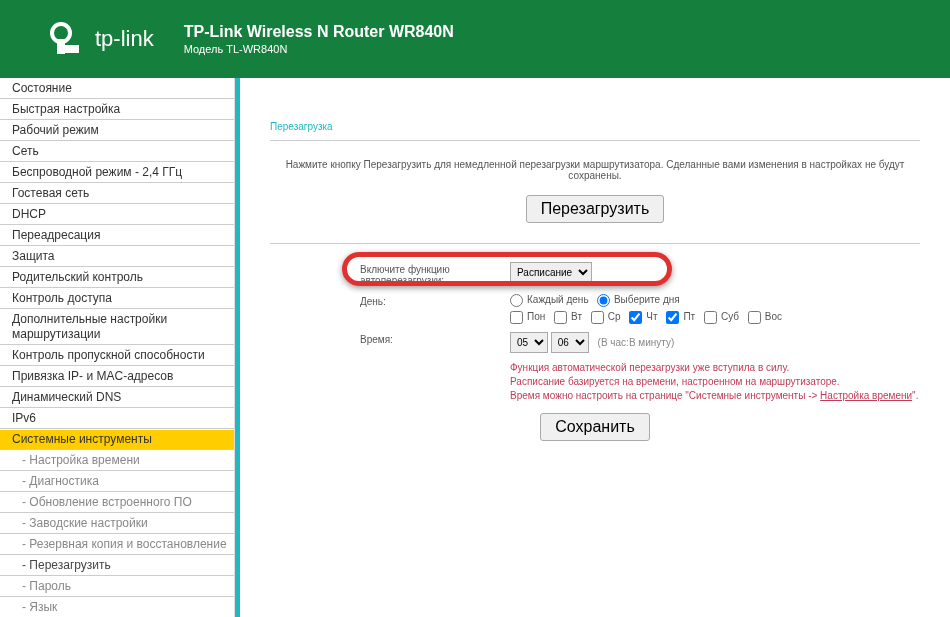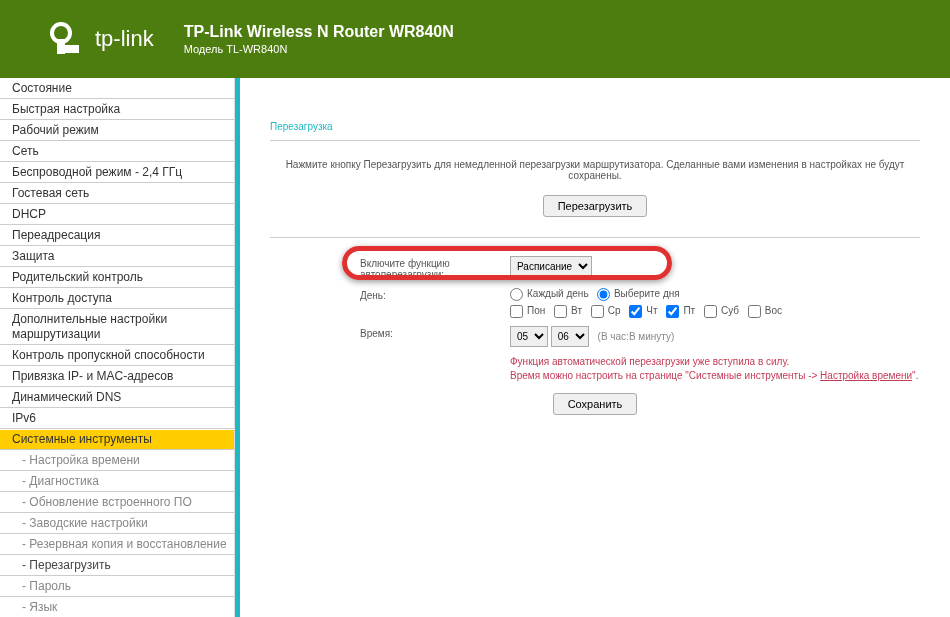--- a/index.html
+++ b/index.html
@@ -1,36 +1,36 @@
 <!DOCTYPE html>
 <html><head>
 <meta charset="utf-8">
 <style>
 * { box-sizing: border-box; margin: 0; padding: 0; }
 body { font-family: Arial, sans-serif; font-size: 11px; background: #fff; width: 950px; height: 617px; overflow: hidden; }
-.header { background: #4d7c0f; height: 78px; display: flex; align-items: center; padding-left: 45px; }
+.header { background: #15803d; height: 78px; display: flex; align-items: center; padding-left: 45px; }
 .logo { display: flex; align-items: center; color: #fff; }
 .logo-mark { width: 40px; height: 40px; margin-right: 10px; }
 .logo-text { font-size: 22px; font-weight: 500; }
 .header-titles { margin-left: 30px; color: #fff; }
 .header-title { font-size: 16px; font-weight: bold; }
 .header-sub { font-size: 11px; margin-top: 2px; }
 .layout { display: flex; height: 539px; }
 .sidebar { width: 235px; flex-shrink: 0; overflow-y: auto; border-right: 1px solid #ddd; }
 .divider { width: 5px; background: #21b8c4; flex-shrink: 0; }
 .content { flex: 1; padding: 20px 30px; overflow-y: auto; }
 .nav-item { display: block; padding: 2px 0 2px 12px; color: #333; border-bottom: 1px solid #ccc; cursor: pointer; font-size: 12px; line-height: 15px; border-top: 1px solid #fff; }
 .nav-item.active { background: #ffcd00; color: #333; font-weight: 500; }
 .nav-sub { padding-left: 22px; color: #888; }
 .nav-sub.current { color: #444; }
 .page-title { color: #21b8c4; font-size: 10px; font-weight: 500; margin-bottom: 8px; margin-top: 23px; }
 .hr { border: none; border-top: 1px solid #ccc; margin-bottom: 18px; }
 .info-text { font-size: 10px; color: #555; text-align: center; margin-bottom: 14px; }
 .btn-row { text-align: center; margin-bottom: 20px; }
-.btn { background: #f0f0f0; border: 1px solid #aaa; border-radius: 3px; padding: 4px 14px; font-size: 11px; cursor: pointer; }
+.btn { background: #f0f0f0; border: 1px solid #aaa; border-radius: 3px; padding: 4px 14px; font-size: 16px; cursor: pointer; }
 .highlight-ring { position: absolute; border: 5px solid #e03030; border-radius: 22px; box-shadow: 0 2px 6px rgba(0,0,0,0.4); pointer-events: none; }
 .form-row { display: flex; align-items: flex-start; margin-bottom: 8px; font-size: 10px; color: #555; }
 .form-label { width: 150px; text-align: left; padding-top: 2px; }
 .form-ctrl { flex: 1; }
 .sel { border: 1px solid #aaa; font-size: 10px; padding: 3px 2px; background: #efefef; }
 .radio-inline, .check-inline { margin-right: 4px; vertical-align: middle; }
 .days-row label { margin-right: 6px; }
 .tm-hint { color: #888; margin-left: 6px; }
 .warn { color: #c33b56; font-size: 10px; line-height: 14px; }
 .warn a { color: #c33b56; text-decoration: underline; }
@@ -128,20 +128,21 @@
           <select class="sel"><option>05</option></select>
           <select class="sel"><option>06</option></select>
           <span class="tm-hint">(В час:В минуту)</span>
         </div>
       </div>
 
       <div class="form-row">
         <div class="form-label"></div>
         <div class="form-ctrl warn">
           <div>Функция автоматической перезагрузки уже вступила в силу.</div>
+          <div>Расписание базируется на времени, настроенном на маршрутизаторе.</div>
           <div><span>Время можно настроить на странице "Системные инструменты -&gt; </span><a>Настройка времени</a><span>".</span></div>
         </div>
       </div>
     </div>
 
     <div class="btn-row" style="margin-top:10px;">
       <button class="btn">Сохранить</button>
     </div>
   </div>
 </div>

